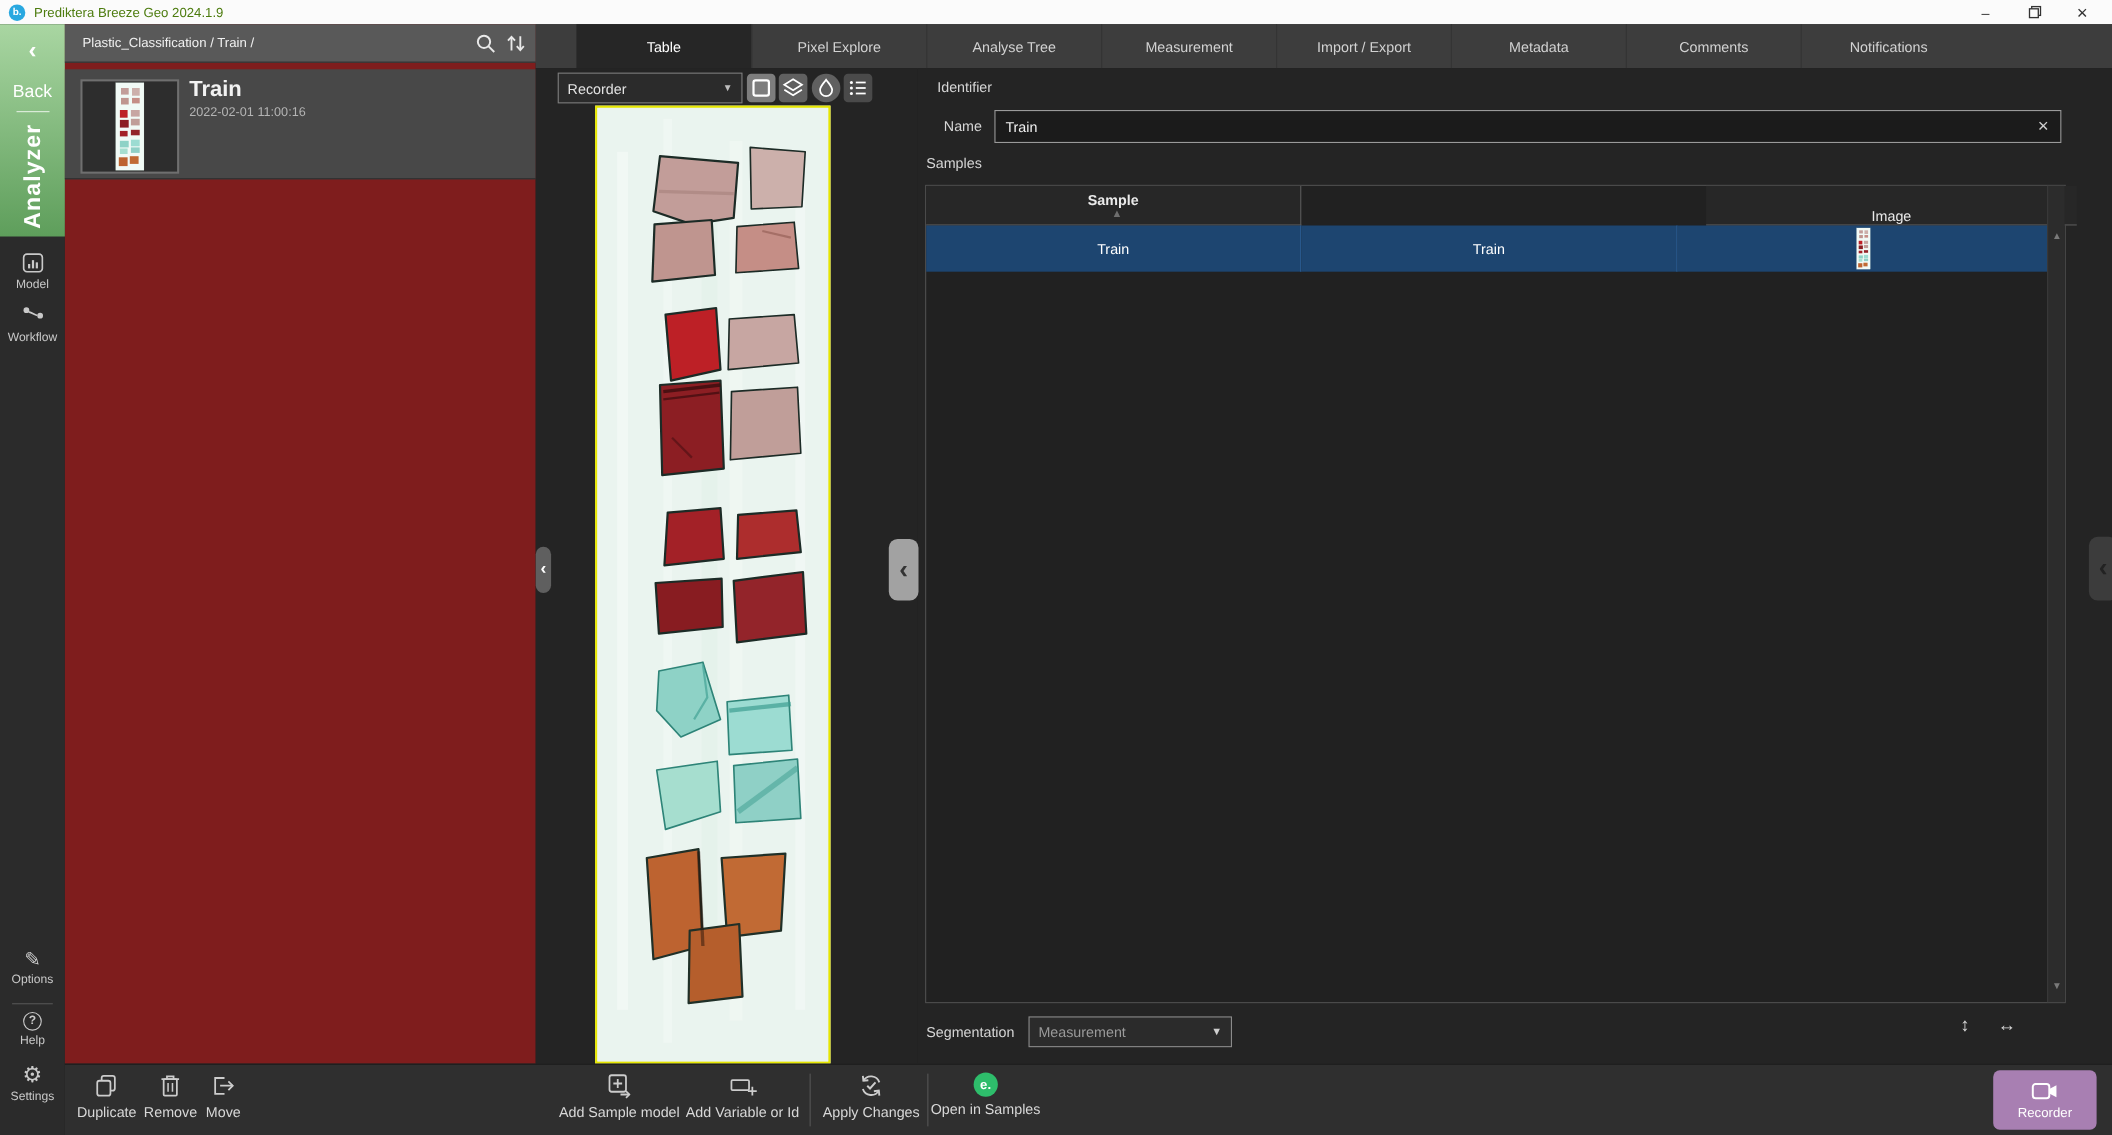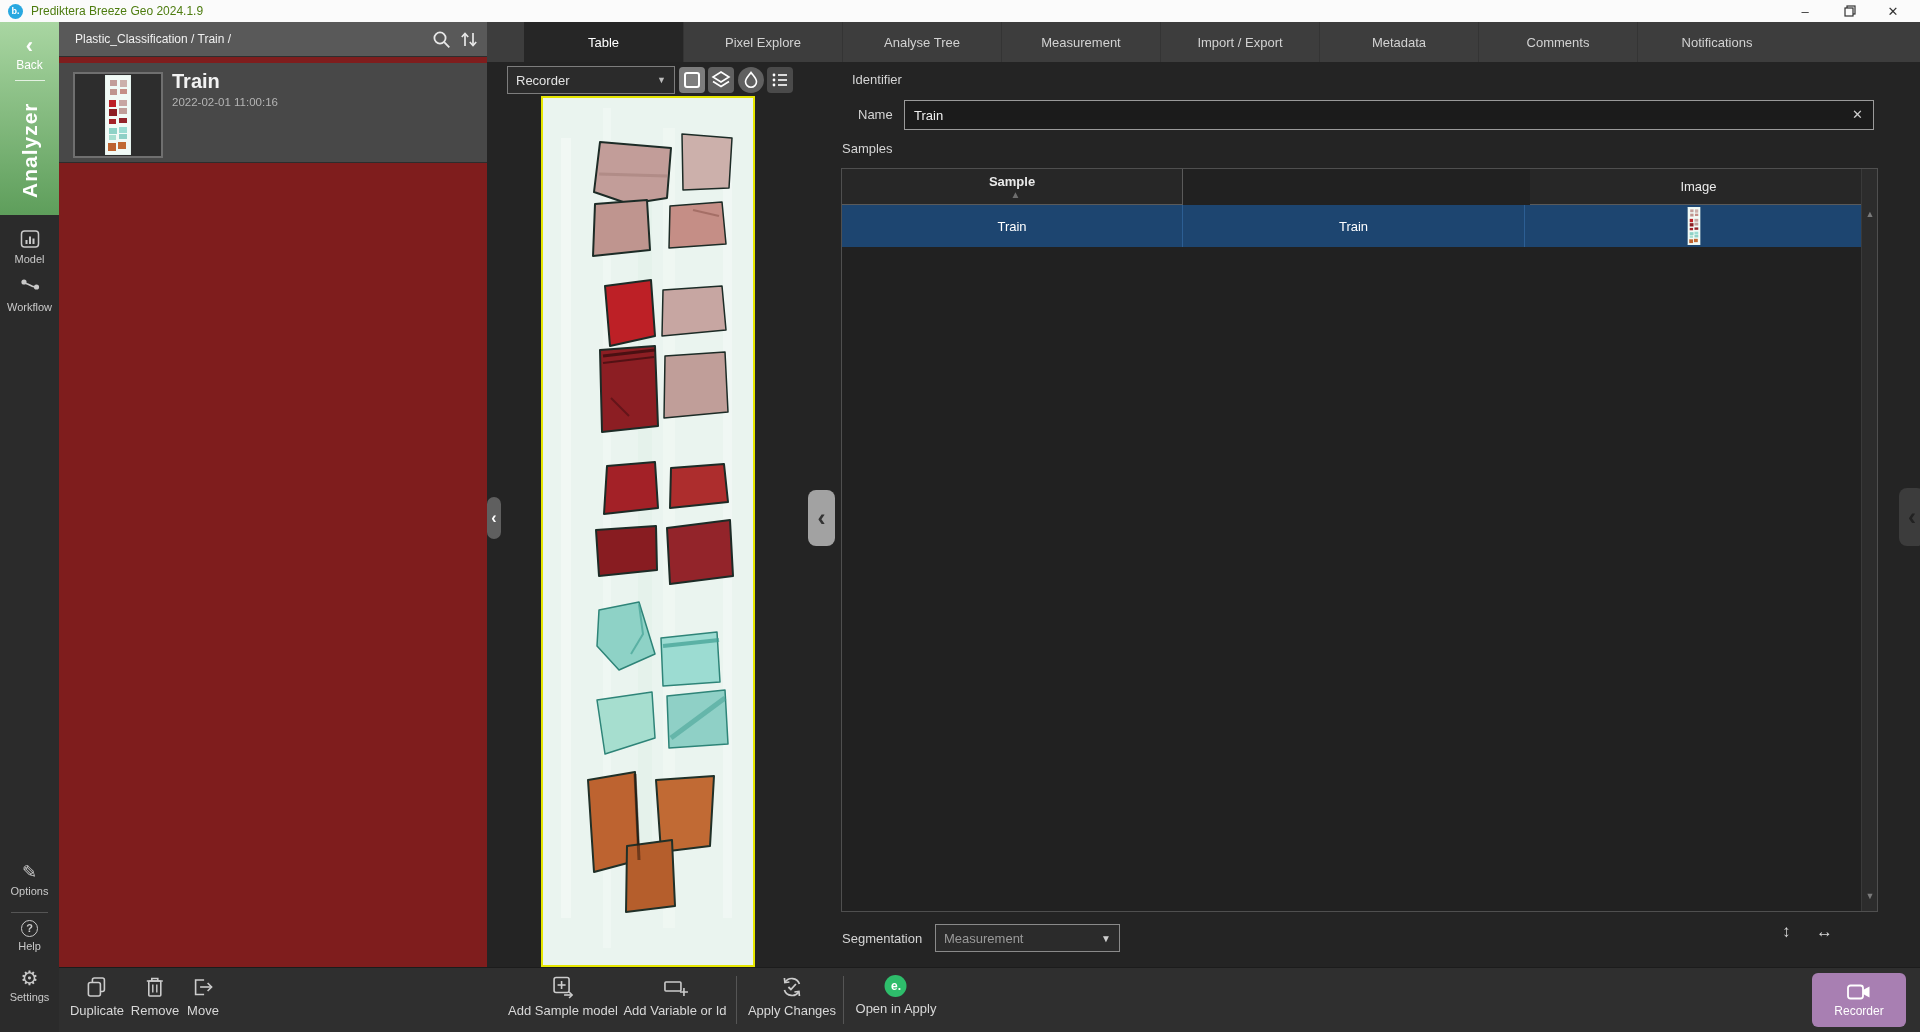--- a/index.html
+++ b/index.html
@@ -17,21 +17,21 @@
   .app-title { font-size:12px; color:#4d7c0f; }
   .win-btn { position:absolute; top:0; width:36px; height:22px; display:flex;
              align-items:center; justify-content:center; color:#333; font-size:13px; cursor:default; }
 
   
   .sidebar { left:0; top:22px; width:59px; height:1010px; background:#2b2b2b; }
   .sidebar-green { position:absolute; left:0; top:0; width:59px; height:193px;
                    background:linear-gradient(#a9d6a2, #5e9e5b);
                    display:flex; flex-direction:column; align-items:center; color:#fff; }
   .back-chev { font-size:22px; font-weight:bold; line-height:20px; margin-top:14px; }
-  .back-label { font-size:12px; margin-top:2px; }
+  .back-label { font-size:16px; margin-top:19px; }
   .side-divider { width:30px; height:1px; background:rgba(255,255,255,.75); margin-top:8px; }
   .mode-vertical { flex:1; display:flex; align-items:center; justify-content:center;
                    writing-mode:vertical-rl; transform:rotate(180deg);
                    font-size:21px; font-weight:bold; letter-spacing:1px; padding-bottom:4px;}
   .side-item { position:absolute; left:0; width:59px; display:flex; flex-direction:column;
                align-items:center; gap:3px; color:#c9c9c9; font-size:11px; }
   .side-item svg { display:block; }
   .side-hr { position:absolute; left:11px; width:37px; height:1px; background:#555; }
   .glyph-icon { font-size:18px; line-height:20px; color:#c9c9c9; }
   .help-circle { width:17px; height:17px; border:1.5px solid #c9c9c9; border-radius:50%;
@@ -326,21 +326,21 @@
     <input class="name-input" type="text" value="Train" style="">
     <span class="name-clear">✕</span>
 
     <span class="dlabel" style="left:8px; top:79px;">Samples</span>
 
     <div class="sample-table">
       <div class="th" style="left:0; width:341px; font-weight:bold;">
         <span>Sample</span>
         <span style="font-size:10px; color:#6e6e6e; margin-left:7px;">▲</span>
       </div>
-      <div class="th" style="left:688px; width:337px; border-right:none;">
+      <div class="th" style="left:709px; width:337px; border-right:none;justify-content:flex-end;">
         <span>Image</span>
       </div>
 
       <div class="trow-cell" style="left:0; width:341px;">Train</div>
       <div class="trow-cell" style="left:341px; width:342px;">Train</div>
       <div class="trow-cell" style="left:683px; width:337px; border-right:none;">
         <svg width="14" height="38" viewBox="0 0 26 80">
           <use href="#strip"></use>
         </svg>
       </div>
@@ -432,21 +432,21 @@
         <polyline points="20.5,21 20,16.5 15.5,17" fill="none" stroke="#ccc" stroke-width="1.7"></polyline>
         <polyline points="9.5,12 12,14.5 17,9" fill="none" stroke="#ccc" stroke-width="1.8"></polyline>
       </svg>
       <span>Apply Changes</span>
     </div>
 
     <div class="bb-divider" style="left:784px;"></div>
 
     <div class="bb-btn" style="left:837px;">
       <div class="evince-circle">e.</div>
-      <span>Open in Apply</span>
+      <span>Open in Samples</span>
     </div>
 
     <div class="recorder-btn">
       <svg width="26" height="18" viewBox="0 0 26 18">
         <rect x="2" y="2.5" width="15" height="13" rx="2.5" fill="none" stroke="#fff" stroke-width="1.8"></rect>
         <path d="M17,7 L23.5,3.5 V14.5 L17,11 Z" fill="#fff"></path>
       </svg>
       <span>Recorder</span>
     </div>
   </div>

